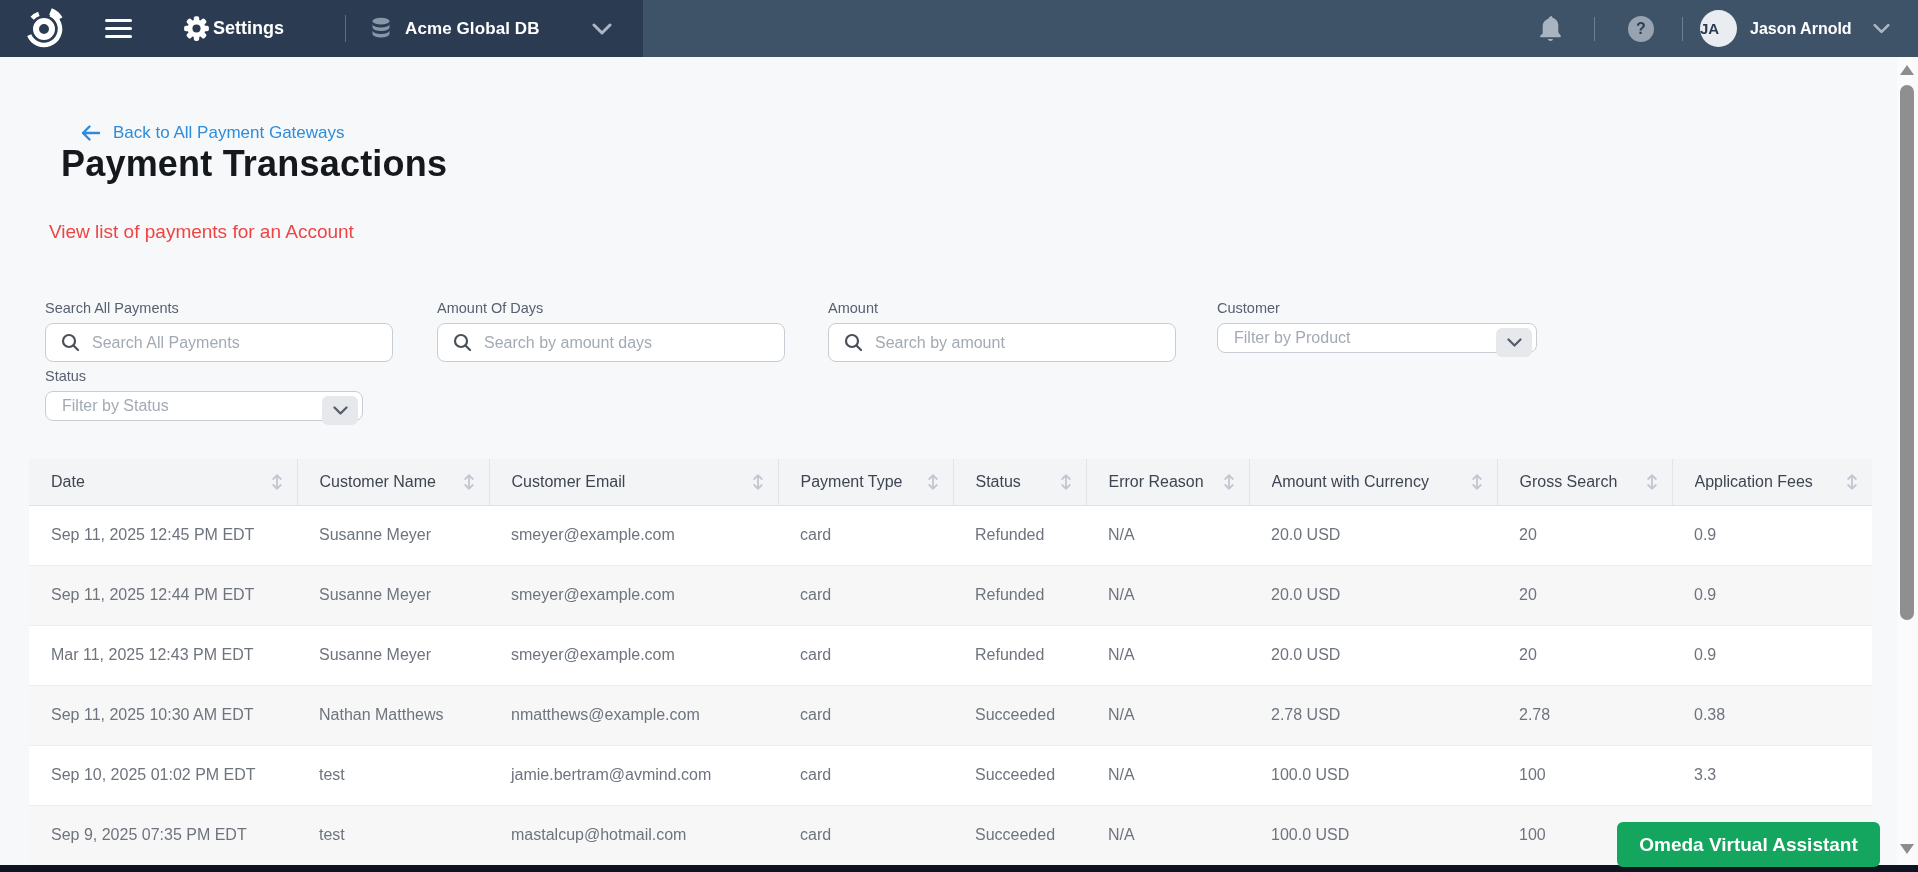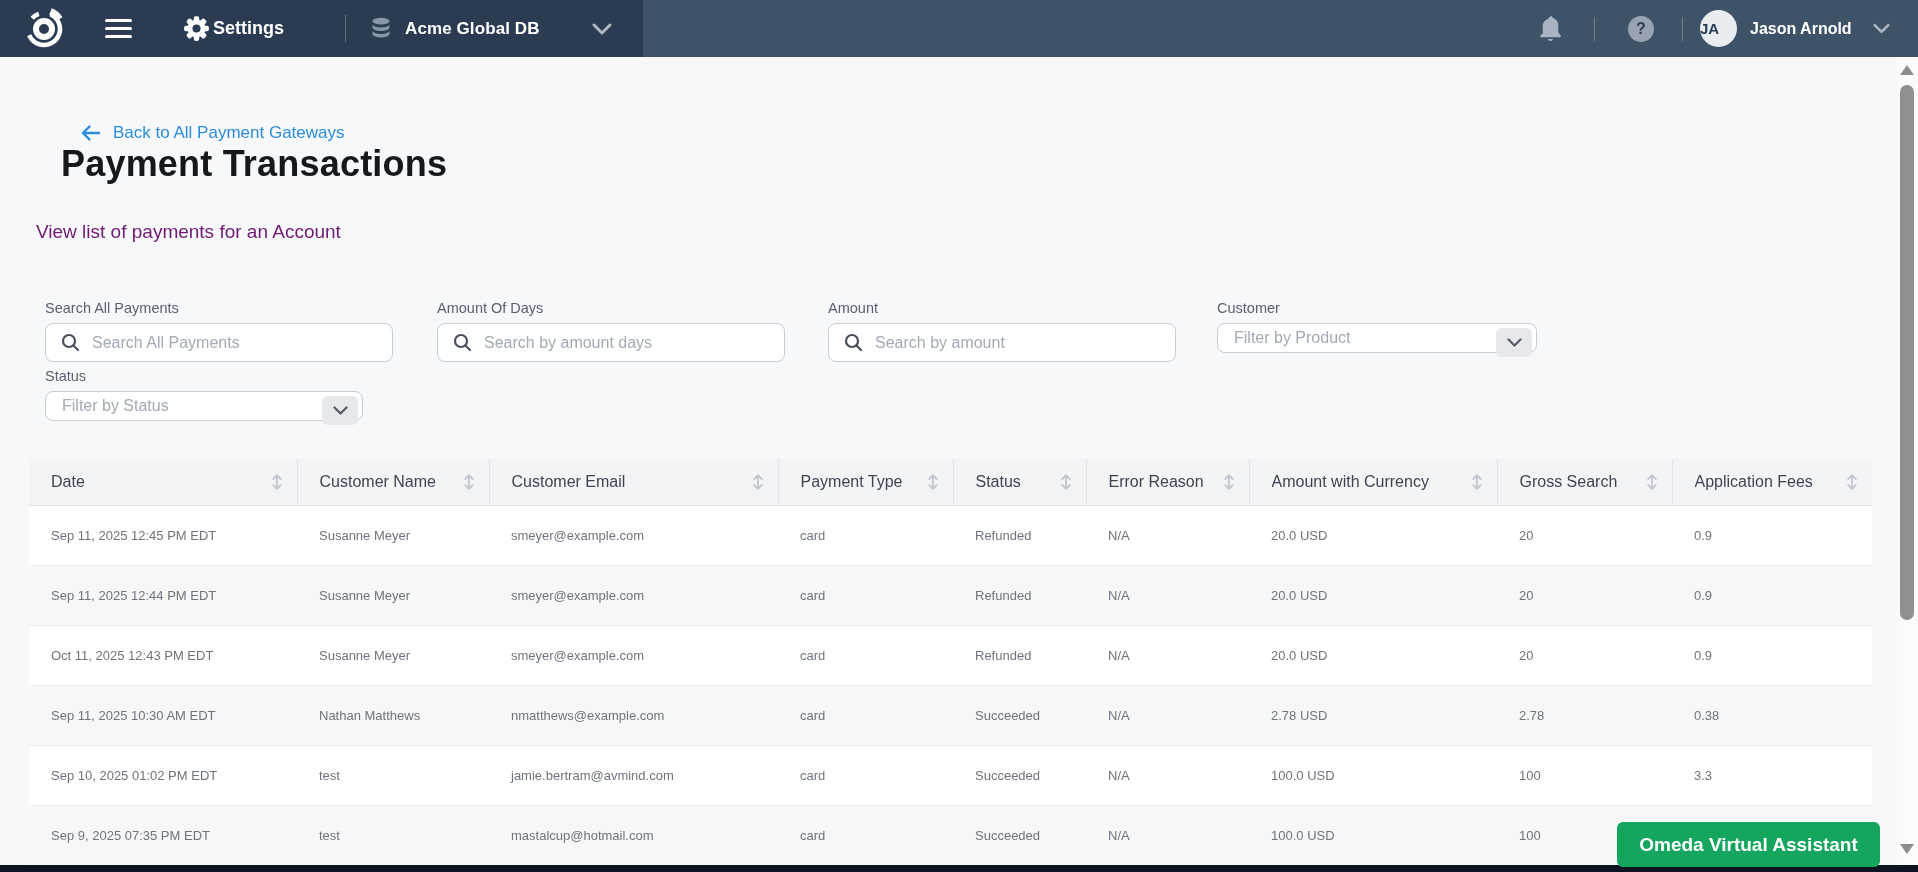--- a/index.html
+++ b/index.html
@@ -20,21 +20,21 @@
                  font-size:16px; font-weight:bold; display:flex; align-items:center; justify-content:center; }
   .avatar { width:37px; height:37px; border-radius:50%; background:#e9edf2; color:#2b3c52;
             font-size:15px; font-weight:bold; display:flex; align-items:center; justify-content:flex-start; }
 
   
   .content { position:absolute; top:57px; left:0; width:1897px; height:808px; background:#f7f8fa; }
 
   .back-link { position:absolute; left:80px; top:66px; display:flex; align-items:center; gap:12px;
                color:#2d8cdb; font-size:17px; cursor:pointer; }
   .page-title { position:absolute; left:49px; top:86px; font-size:36px; font-weight:bold; color:#15181d; letter-spacing:.2px;margin-left:12px; }
-  .page-subtitle { position:absolute; left:36px; top:164px; font-size:19px; color:#701a75; }
+  .page-subtitle { position:absolute; left:49px; top:164px; font-size:19px; color:#ef4444; }
 
   
   .filter-group { position:absolute; }
   .filter-label { font-size:14.5px; color:#586170; margin-bottom:7px; }
   .filter-input-wrap { position:relative; }
   .filter-input { width:348px; height:39px; border:1px solid #c7cdd5; border-radius:8px; background:#fff;
                   font-family:"Liberation Sans",sans-serif; font-size:16px; color:#3a4048;
                   padding:0 14px 0 46px; outline:none; }
   .filter-input::placeholder { color:#a2aab4; }
   .search-glyph { position:absolute; left:16px; top:10px; }
@@ -47,21 +47,21 @@
                    color:#2d7fd3; font-size:17px; cursor:pointer; }
 
   
   .tx-table { position:absolute; left:29px; top:402px; width:1843px; border-collapse:collapse;
               table-layout:fixed; background:#ffffff; }
   .tx-table th { background:#f3f4f6; height:46px; padding:0 14px 0 22px; border-bottom:1px solid #e0e2e7; }
   .tx-table th + th { border-left:1px solid #e2e4e8; }
   .th-inner { display:flex; align-items:center; justify-content:space-between; }
   .th-label { font-size:16px; font-weight:normal; color:#3e4552; white-space:nowrap; overflow:hidden; }
   .sort-icon { flex:0 0 auto; margin-left:6px; cursor:pointer; }
-  .tx-table td { height:60px; padding:0 22px; font-size:13px; color:#6e747d; white-space:nowrap;
+  .tx-table td { height:60px; padding:0 22px; font-size:16px; color:#6e747d; white-space:nowrap;
                  overflow:hidden; border-top:1px solid #ededf0; }
   .tx-table tbody tr:nth-child(even) td { background:#f7f7f8; }
   .tx-table tbody tr:nth-child(odd) td { background:#ffffff; }
 
   
   .assistant-btn { position:absolute; right:38px; bottom:5px; width:263px; height:45px; background:#14a55f;
                    border:none; border-radius:6px; color:#ffffff; font-family:Liberation Sans, sans-serif;
                    font-size:19px; font-weight:bold; cursor:pointer; z-index:20; }
   .bottom-strip { position:absolute; left:0; bottom:0; width:1918px; height:7px; background:#0d1321; z-index:15; }
 
@@ -339,21 +339,21 @@
           <td>Susanne Meyer</td>
           <td>smeyer@example.com</td>
           <td>card</td>
           <td>Refunded</td>
           <td>N/A</td>
           <td>20.0 USD</td>
           <td>20</td>
           <td>0.9</td>
         </tr>
         <tr>
-          <td>Oct 11, 2025 12:43 PM EDT</td>
+          <td>Mar 11, 2025 12:43 PM EDT</td>
           <td>Susanne Meyer</td>
           <td>smeyer@example.com</td>
           <td>card</td>
           <td>Refunded</td>
           <td>N/A</td>
           <td>20.0 USD</td>
           <td>20</td>
           <td>0.9</td>
         </tr>
         <tr>

